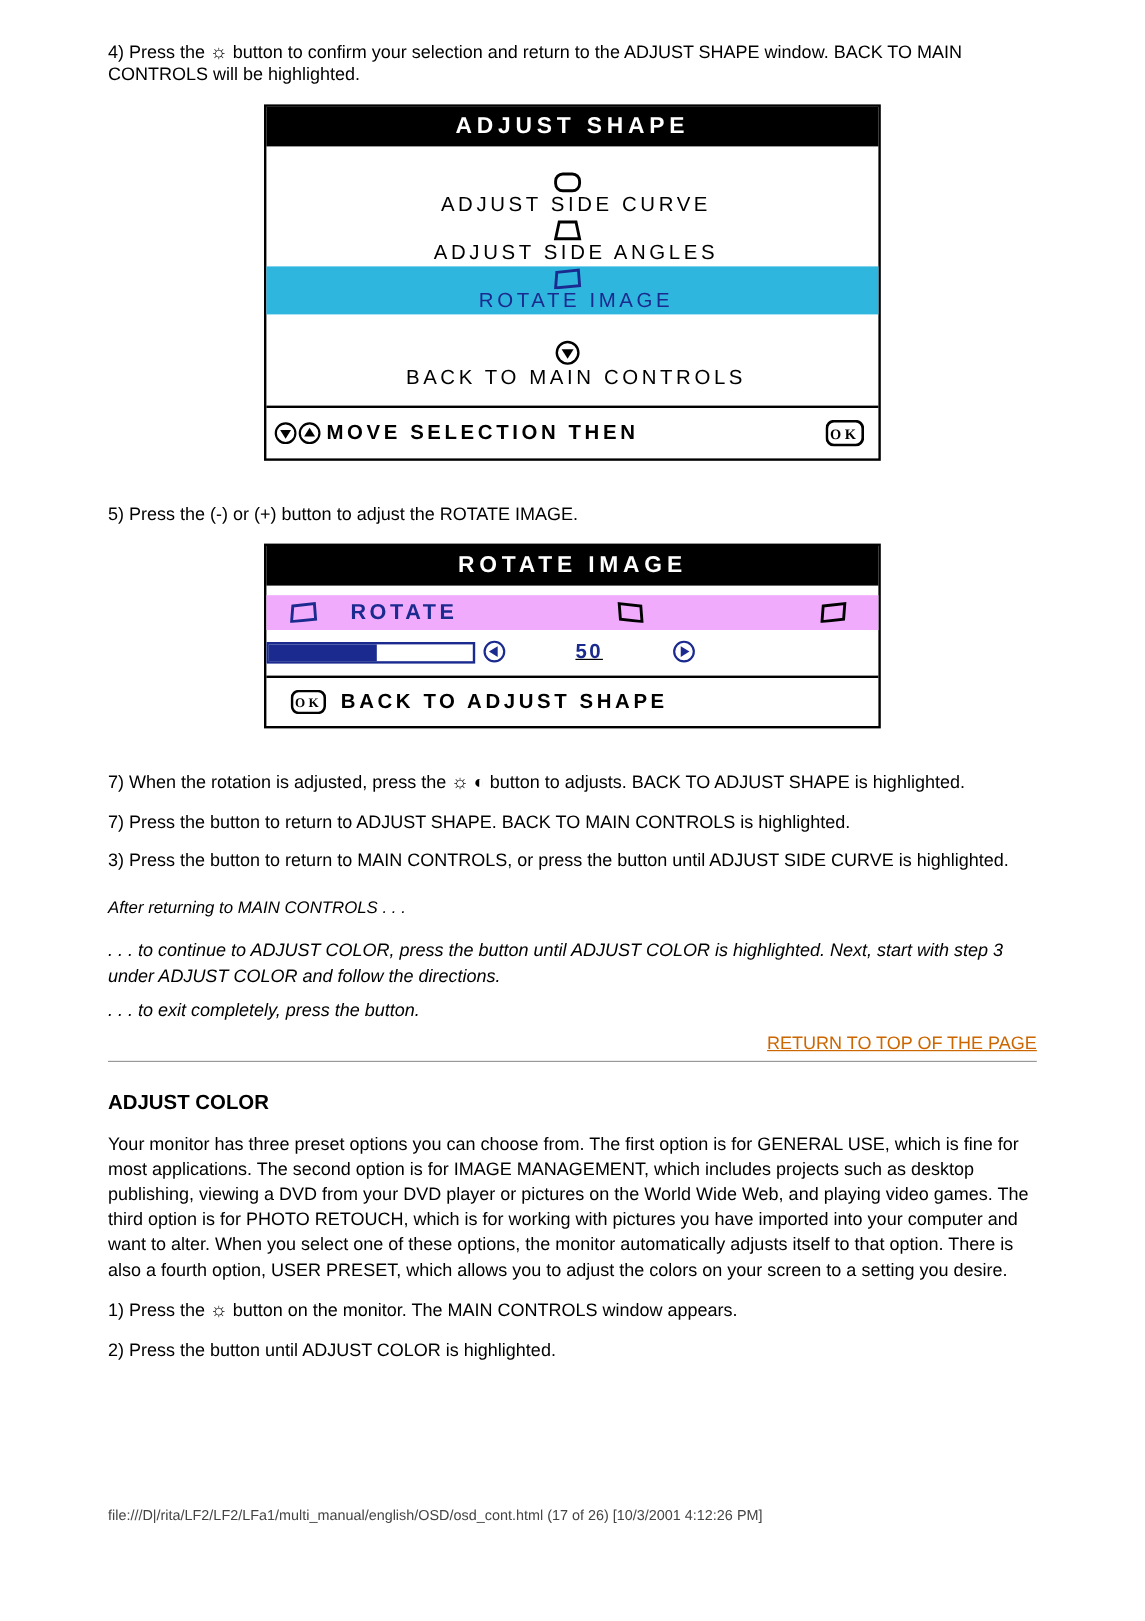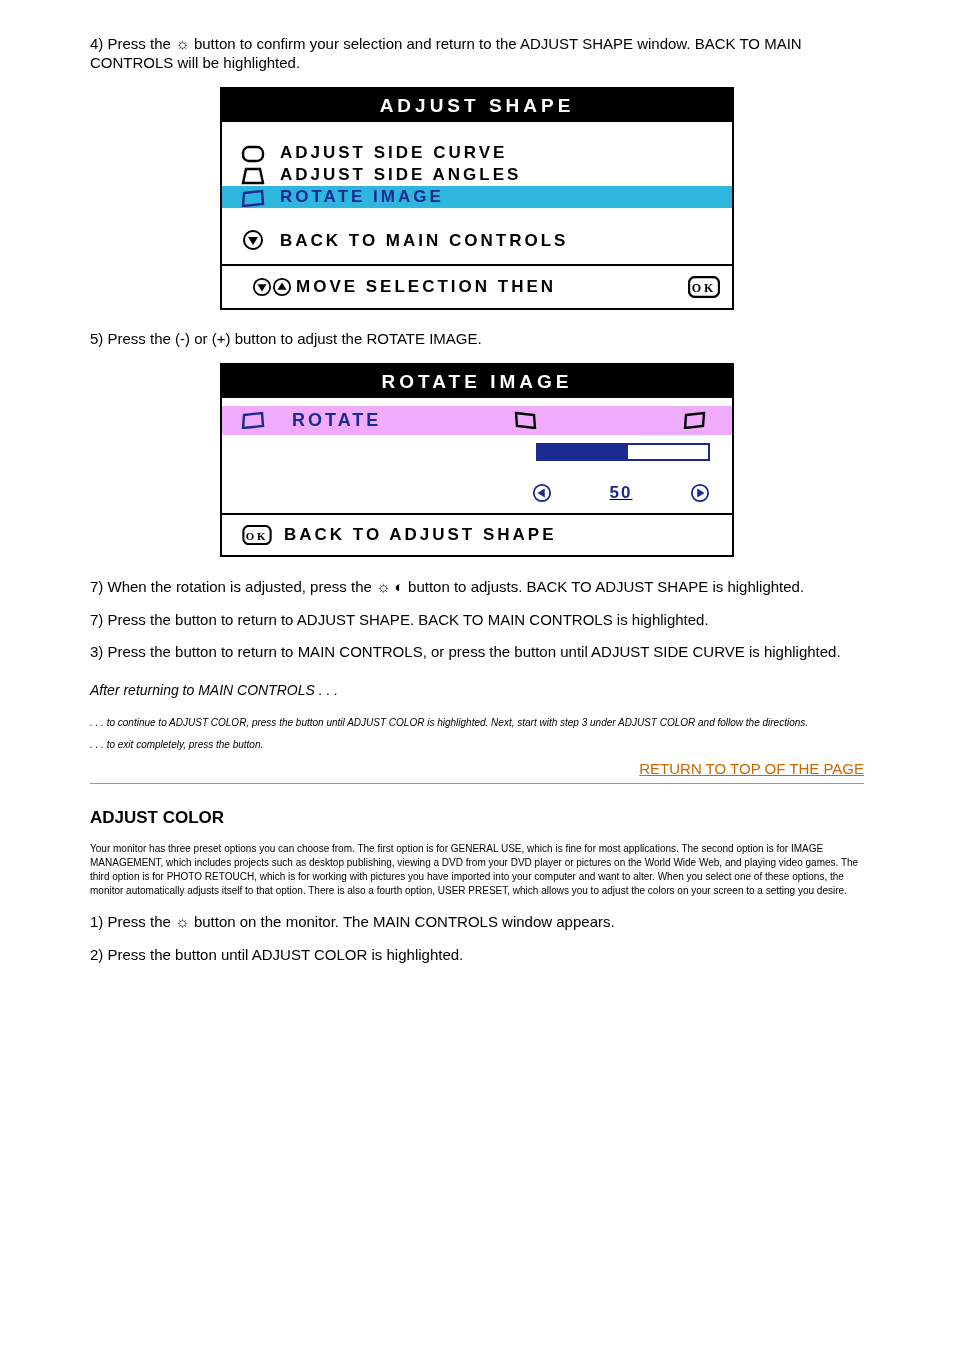--- a/index.html
+++ b/index.html
@@ -15,21 +15,21 @@
   }
   .step {
     font-size: 15px;
     margin: 14px 0 14px 0;
     line-height: 1.25;
   }
   .sun-glyph { font-size: 16px; }
   .osd-wrap {
     display: flex;
     justify-content: center;
-    margin-bottom: 20px;
+    margin-bottom: 36px;
   }
   .osd {
     width: 510px;
     border: 2px solid #000;
     background: #fff;
   }
   .osd-title {
     background: #000;
     color: #fff;
     font-family: "Arial Black", Arial, sans-serif;
@@ -37,38 +37,39 @@
     letter-spacing: 4px;
     text-align: center;
     padding: 6px 0 5px 0;
     font-size: 19px;
   }
   .osd-body {
     padding-top: 20px;
   }
   .osd-row {
     display: flex;
-    align-items: flex-end;
+    align-items: center;
     padding: 1px 12px 1px 18px;
     font-family: "Arial Black", Arial, sans-serif;
-    font-weight: 700;
+    font-weight: 400;
     letter-spacing: 3px;
     font-size: 17px;
+    flex-direction: column;
   }
   .osd-row.hl { background: #2fb6de; color: #1a2a8e; }
   .osd-icon {
     width: 26px;
     display: inline-flex;
     justify-content: center;
     margin-right: 14px;
   }
   .osd-sep { height: 20px; }
   .osd-foot {
     border-top: 2px solid #000;
-    padding: 10px 12px 10px 30px;
+    padding: 10px 12px 10px 6px;
     display: flex;
     align-items: center;
     font-family: "Arial Black", Arial, sans-serif;
     font-weight: 900;
     letter-spacing: 3px;
     font-size: 17px;
     gap: 4px;
   }
   .osd-foot .right { margin-left: auto; display:inline-flex; }
   .osd-icons-pair { display:inline-flex; }
@@ -92,23 +93,22 @@
   }
   .range-icons {
     flex: 1;
     display: flex;
     justify-content: space-between;
     align-items: center;
     padding-right: 8px;
   }
   .slider-block {
     display: flex;
-    flex-direction: column;
     align-items: flex-end;
-    gap: 22px;
+    gap: 6px;
     padding: 8px 22px 10px 0;
     text-decoration: underline;
   }
   .slider-bar {
     width: 170px;
     height: 14px;
     border: 2px solid #1a2a8e;
     position: relative;
     background: #fff;
   }
@@ -153,21 +153,21 @@
   }
   .toplink a { color: #cc6600; text-decoration: underline; }
   .hr { border: 0; border-top: 1px solid #999; margin: 2px 0 24px 0; }
 
   h2.sect {
     font-size: 17px;
     font-weight: bold;
     margin: 6px 0 14px 0;
   }
   .para {
-    font-size: 10px;
+    font-size: 15px;
     line-height: 1.4;
     margin: 8px 0;
   }
   svg { display: block; }
   .pagefoot {
     font-size: 12px;
     color: #444;
     margin-top: 120px;
   }
 </style>
@@ -348,13 +348,14 @@
   <div class="step">
     <span>1) Press the </span>
     <span class="sun-glyph">☼</span>
     <span> button on the monitor. The MAIN CONTROLS window appears.</span>
   </div>
   <div class="step">
     <span>2) Press the </span>
     <span> button until ADJUST COLOR is highlighted.</span>
   </div>
 
+  <div class="pagefoot">file:///D|/rita/LF2/LF2/LFa1/multi_manual/english/OSD/osd_cont.html (17 of 26) [10/3/2001 4:12:26 PM]</div>
 </div>
 
 </body></html>

